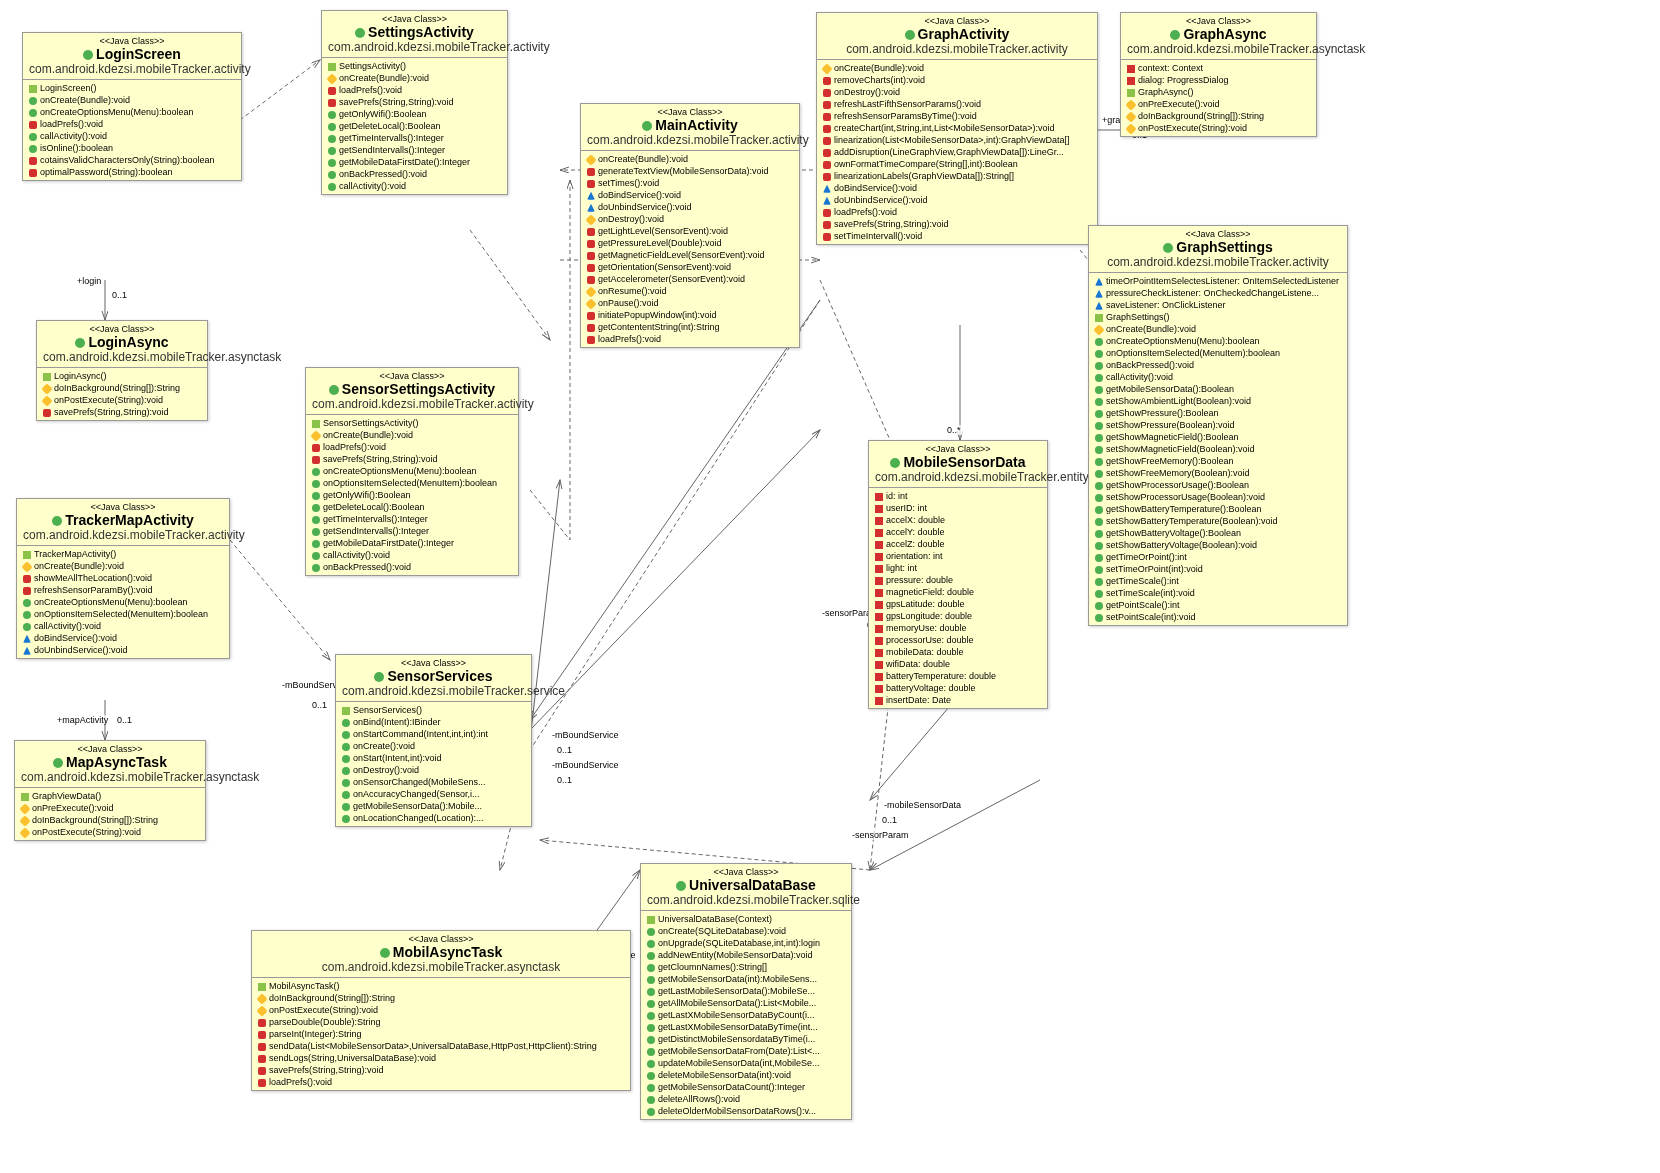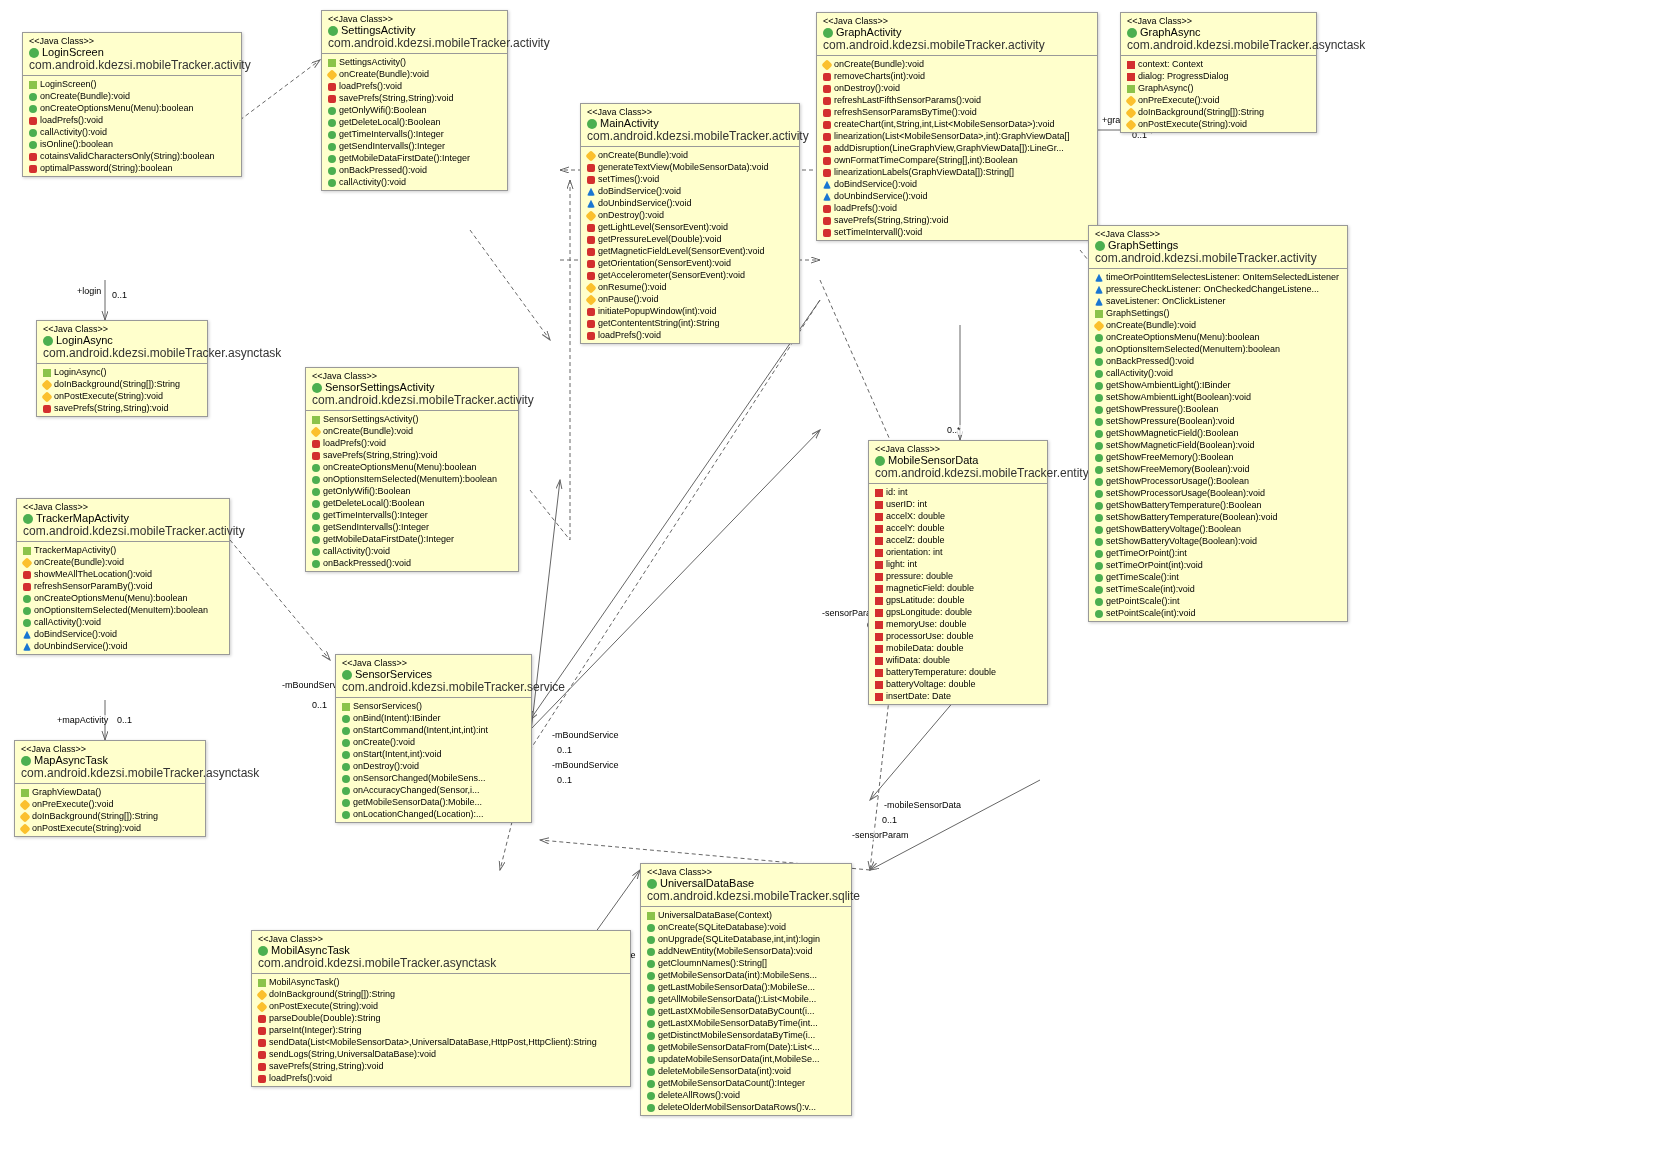--- a/index.html
+++ b/index.html
@@ -1,19 +1,19 @@
 <!DOCTYPE html>
 <html><head>
 <meta charset="utf-8">
 <style>
 body{margin:0;padding:10px;font-family:Arial,sans-serif;font-size:10px;background:#fff;position:relative;width:1660px;height:1173px}
 .class-box{position:absolute;background:#ffffcc;border:1px solid #999;box-shadow:1px 1px 3px rgba(0,0,0,0.2)}
-.class-header{text-align:left;padding:3px 6px;border-bottom:1px solid #999}
+.class-header{text-align:center;padding:3px 6px;border-bottom:1px solid #999}
 .stereotype{font-size:9px}
-.class-name{font-weight:normal;font-size:11px}
+.class-name{font-weight:bold;font-size:14px}
 .class-name::before{content:"";display:inline-block;width:10px;height:10px;background:#4caf50;border-radius:50%;margin-right:3px;vertical-align:middle}
 .package{font-size:12px;color:#333}
 .members{padding:2px 4px}
 .member{padding:1px 2px;white-space:nowrap;font-size:9px}
 .member::before{display:inline-block;width:8px;height:8px;margin-right:3px;vertical-align:middle;content:"";border-radius:2px}
 .m-green::before{background:#4caf50;border-radius:50%}
 .m-red::before{background:#d32f2f}
 .m-yellow::before{background:#fbc02d;transform:rotate(45deg)}
 .m-blue::before{background:#1976d2;clip-path:polygon(50% 0,100% 100%,0 100%)}
 .m-constructor::before{background:#8bc34a;border-radius:0}
@@ -46,21 +46,21 @@
 <path d="M820,200 L1060,200" stroke="#666" stroke-dasharray="4,3" fill="none" marker-end="url(#arrow)"></path>
 <path d="M820,280 L890,440 L900,600 L870,870" stroke="#666" stroke-dasharray="4,3" fill="none" marker-end="url(#arrow)"></path>
 <path d="M870,870 L540,840" stroke="#666" stroke-dasharray="4,3" fill="none" marker-end="url(#arrow)"></path>
 <path d="M1080,130 L1160,130" stroke="#666" marker-end="url(#arrow)"></path>
 <path d="M960,325 L960,440" stroke="#666" fill="none" marker-end="url(#arrow)"></path>
 <path d="M1040,600 L870,800" stroke="#666" fill="none" marker-end="url(#arrow)"></path>
 <path d="M1040,780 L870,870" stroke="#666" fill="none" marker-end="url(#arrow)"></path>
 <path d="M1080,250 L1160,350" stroke="#666" stroke-dasharray="4,3" fill="none" marker-end="url(#arrow)"></path>
 </svg>
 
-<div class="conn-label" style="left:75px;top:286px">+login</div>
+<div class="conn-label" style="left:75px;top:276px">+login</div>
 <div class="conn-label" style="left:110px;top:290px">0..1</div>
 <div class="conn-label" style="left:55px;top:715px">+mapActivity</div>
 <div class="conn-label" style="left:115px;top:715px">0..1</div>
 <div class="conn-label" style="left:280px;top:680px">-mBoundService</div>
 <div class="conn-label" style="left:310px;top:700px">0..1</div>
 <div class="conn-label" style="left:550px;top:730px">-mBoundService</div>
 <div class="conn-label" style="left:555px;top:745px">0..1</div>
 <div class="conn-label" style="left:550px;top:760px">-mBoundService</div>
 <div class="conn-label" style="left:555px;top:775px">0..1</div>
 <div class="conn-label" style="left:555px;top:950px">-universalDataBase</div>
@@ -354,21 +354,21 @@
 <div class="members">
       <div class="member m-blue">timeOrPointItemSelectesListener: OnItemSelectedListener</div>
       <div class="member m-blue">pressureCheckListener: OnCheckedChangeListene...</div>
       <div class="member m-blue">saveListener: OnClickListener</div>
       <div class="member m-constructor">GraphSettings()</div>
       <div class="member m-yellow">onCreate(Bundle):void</div>
       <div class="member m-green">onCreateOptionsMenu(Menu):boolean</div>
       <div class="member m-green">onOptionsItemSelected(MenuItem):boolean</div>
       <div class="member m-green">onBackPressed():void</div>
       <div class="member m-green">callActivity():void</div>
-      <div class="member m-green">getShowAmbientLight():IBinder</div>
+      <div class="member m-green">getMobileSensorData():Boolean</div>
       <div class="member m-green">setShowAmbientLight(Boolean):void</div>
       <div class="member m-green">getShowPressure():Boolean</div>
       <div class="member m-green">setShowPressure(Boolean):void</div>
       <div class="member m-green">getShowMagneticField():Boolean</div>
       <div class="member m-green">setShowMagneticField(Boolean):void</div>
       <div class="member m-green">getShowFreeMemory():Boolean</div>
       <div class="member m-green">setShowFreeMemory(Boolean):void</div>
       <div class="member m-green">getShowProcessorUsage():Boolean</div>
       <div class="member m-green">setShowProcessorUsage(Boolean):void</div>
       <div class="member m-green">getShowBatteryTemperature():Boolean</div>

